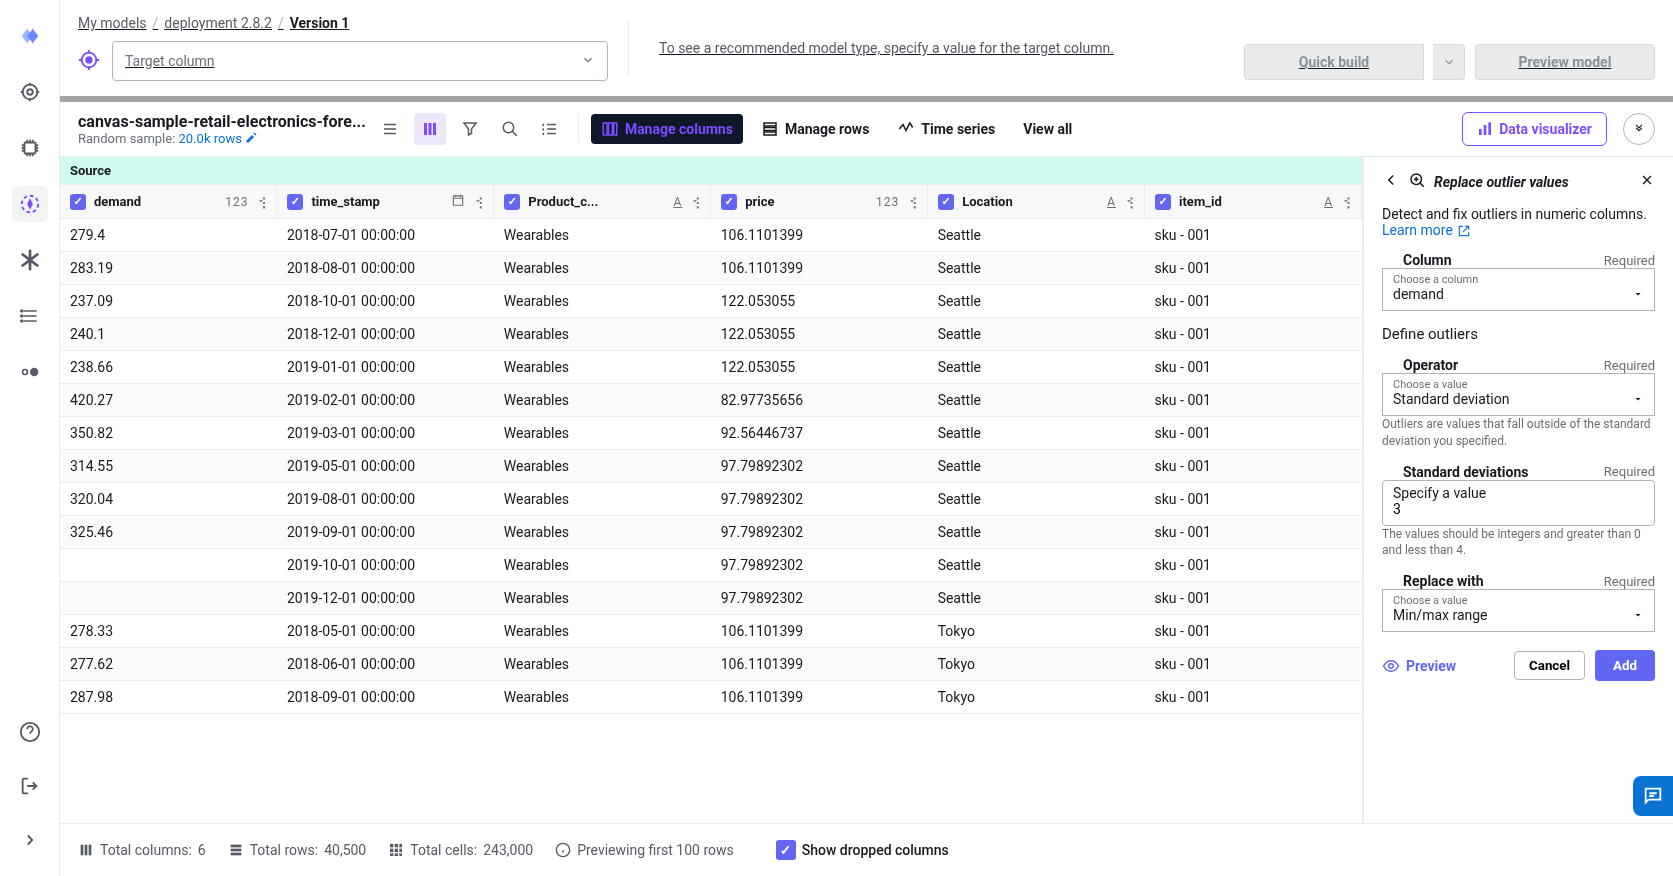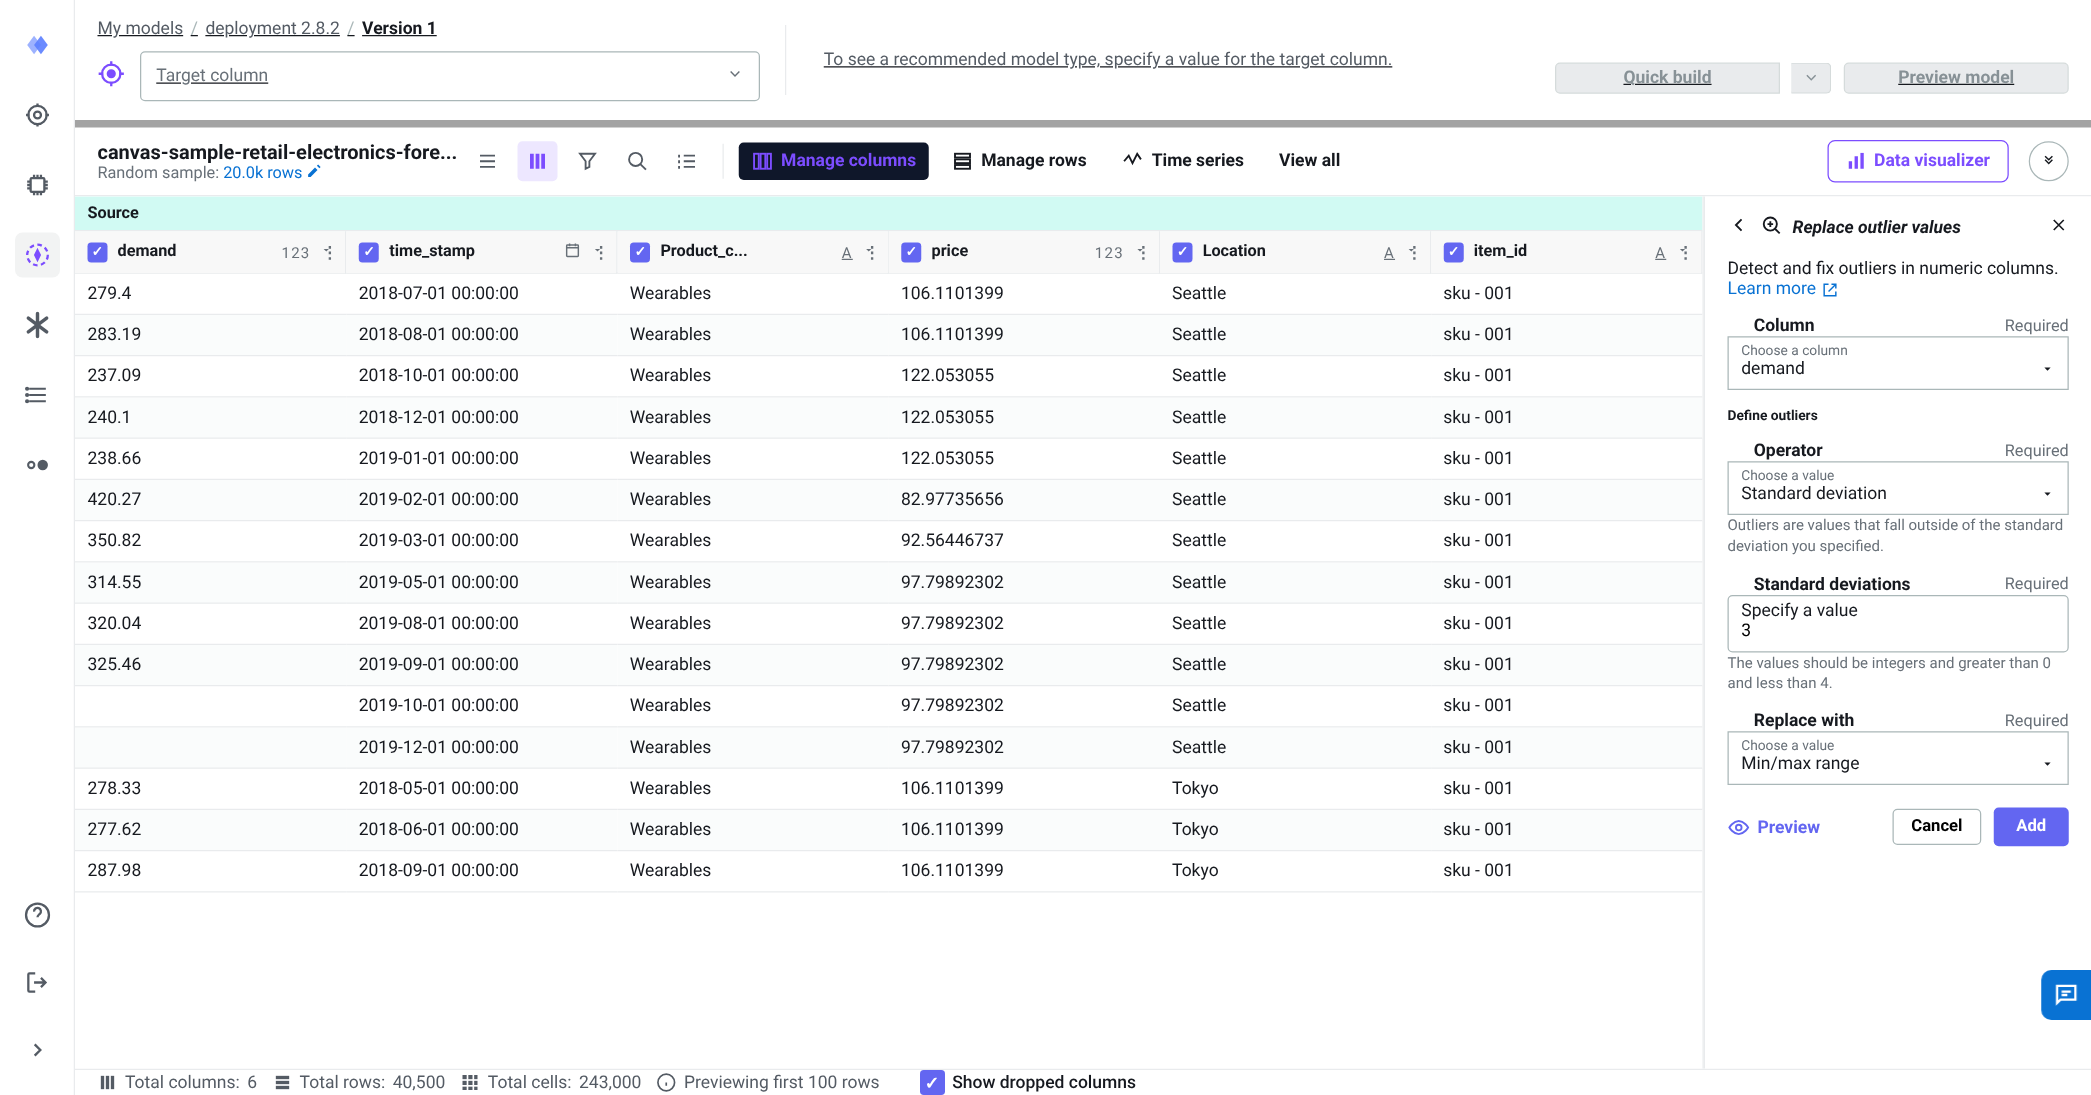--- a/index.html
+++ b/index.html
@@ -14,21 +14,21 @@
 .topbar { display: flex; align-items: center; border-bottom: 6px solid #a3a3a3; padding: 12px 18px; gap: 20px; height: 102px; text-decoration: underline; }
 .bc-wrap { flex: 0 0 530px; }
 .breadcrumb { font-size: 14px; color: #545b64; margin-bottom: 10px; }
 .breadcrumb .sep { margin: 0 6px; color: #aab7b8; }
 .breadcrumb .cur { font-weight: 700; color: #16191f; }
 .target-row { display: flex; align-items: center; gap: 12px; }
 .target-icon { color: #7c4dff; }
 .target-select { flex: 1; border: 1px solid #aab7b8; border-radius: 4px; padding: 8px 12px; color: #687078; display: flex; justify-content: space-between; align-items: center; cursor: pointer; height: 40px; }
 .topbar-mid { flex: 1; border-left: 1px solid #e9ebed; padding: 20px 30px; font-size: 14px; color: #545b64; }
 .topbar-right { display: flex; gap: 10px; align-items: center; padding-top: 28px; }
-.btn { border: 1px solid #aab7b8; border-radius: 4px; padding: 8px 18px; background: #fff; cursor: pointer; font-weight: 700; font-size: 14px; height: 25px; display: flex; align-items: center; justify-content: center; }
+.btn { border: 1px solid #aab7b8; border-radius: 4px; padding: 8px 18px; background: #fff; cursor: pointer; font-weight: 700; font-size: 14px; height: 36px; display: flex; align-items: center; justify-content: center; }
 .btn.disabled { background: #e9ebed; color: #879196; border-color: #d5dbdb; cursor: not-allowed; }
 .btn.wide { min-width: 180px; }
 .btn.split { width: 32px; padding: 0; border-left: none; border-radius: 0 4px 4px 0; margin-left: -1px;}
 .btn.qb { border-radius: 4px 0 0 4px; }
 .toolbar { display: flex; align-items: center; border-bottom: 1px solid #e9ebed; padding: 10px 18px; gap: 8px; }
 .tb-title { display: flex; flex-direction: column; min-width: 260px; }
 .tb-title .name { font-weight: 700; font-size: 16px; white-space: nowrap; overflow: hidden; text-overflow: ellipsis; max-width: 290px; }
 .tb-title .sub { font-size: 13px; color: #687078; }
 .tb-title .sub .link { color: #0972d3; cursor: pointer; }
 .tb-icon { width: 32px; height: 32px; display: flex; align-items: center; justify-content: center; border-radius: 4px; cursor: pointer; color: #545b64; }
@@ -44,40 +44,40 @@
 .src-header { background: #d1faf3; font-weight: 700; font-size: 13px; padding: 6px 10px; border-bottom: 1px solid #e9ebed; }
 table { width: 100%; border-collapse: collapse; table-layout: fixed; }
 th { background: #f8f8f8; font-weight: 700; font-size: 13px; text-align: left; padding: 8px 10px; border-bottom: 1px solid #e9ebed; border-right: 1px solid #e9ebed; position: relative; }
 th .hdr { display: flex; align-items: center; gap: 8px; }
 th .hdr .chk { width: 16px; height: 16px; background: #6366f1; border-radius: 3px; display: flex; align-items: center; justify-content: center; color: #fff; font-size: 11px; }
 th .hdr .badge { color: #687078; font-size: 12px; margin-left: auto; font-weight: 400; letter-spacing: 1px; }
 th .hdr .chev { color: #687078; cursor: pointer; }
 th .dots { position: absolute; right: 6px; top: 50%; transform: translateY(-50%); color: #687078; cursor: pointer; }
 td { padding: 8px 10px; border-bottom: 1px solid #e9ebed; font-size: 14px; color: #16191f; white-space: nowrap; overflow: hidden; text-overflow: ellipsis; }
 tr:nth-child(even) td { background: #fafcfc; }
-.statusbar { display: flex; align-items: center; border-top: 1px solid #e9ebed; padding: 0 18px; gap: 12px; font-size: 14px; color: #545b64; }
+.statusbar { display: flex; align-items: center; border-top: 1px solid #e9ebed; padding: 16px 18px; gap: 22px; font-size: 14px; color: #545b64; }
 .statusbar .item { display: flex; align-items: center; gap: 6px; }
 .statusbar .chk-lg { width: 20px; height: 20px; background: #6366f1; border-radius: 3px; display: flex; align-items: center; justify-content: center; color: #fff; font-weight: 700; }
 .panel { width: 310px; padding: 14px 18px; display: flex; flex-direction: column; gap: 14px; border-left: 1px solid #e9ebed; }
 .panel-hdr { display: flex; align-items: center; gap: 8px; }
 .panel-hdr .title { font-weight: 700; font-size: 14px; flex: 1; font-style: italic; }
 .panel-hdr .close { cursor: pointer; }
 .panel-desc { font-size: 14px; color: #16191f; }
 .panel-link { color: #0972d3; cursor: pointer; display: inline-flex; align-items: flex-end; gap: 4px; }
 .field-row { display: flex; justify-content: space-between; align-items: center; }
 .field-label { font-weight: 700; font-size: 14px; margin-left: 21px; }
 .req { font-size: 13px; color: #687078; }
 .select-box { border: 1px solid #aab7b8; border-radius: 0; padding: 4px 10px 8px; cursor: pointer; position: relative; }
 .select-box .mini { font-size: 11px; color: #687078; }
 .select-box .val-row { display: flex; justify-content: space-between; align-items: center; }
 .select-box .val { font-size: 14px; }
 .help-txt { font-size: 12px; color: #687078; line-height: 1.4; }
 .input-box { border: 1px solid #aab7b8; border-radius: 4px; padding: 4px 10px 8px; }
 .input-box .inp { border: none; outline: none; font-size: 14px; width: 100%; background: transparent; }
-.section-hdr { font-weight: 700; font-size: 11px; }
+.section-hdr { font-weight: 400; font-size: 15px; }
 .panel-footer { display: flex; justify-content: flex-end; gap: 10px; align-items: center; margin-top: 4px;}
 .btn-outline { border: 1px solid #aab7b8; border-radius: 4px; padding: 6px 14px; background: #fff; font-weight: 700; cursor: pointer; }
 .btn-primary { background: #6366f1; color: #fff; border: none; border-radius: 4px; padding: 8px 18px; font-weight: 700; cursor: pointer; }
 .preview-inline { color: #6366f1; font-weight: 700; display: flex; align-items: center; gap: 6px; cursor: pointer; margin-right: auto; }
 .chat-fab { position: fixed; right: 0; bottom: 60px; width: 40px; height: 40px; background: #0972d3; border-radius: 8px 0 0 8px; display: flex; align-items: center; justify-content: center; color: #fff; cursor: pointer; }
 svg { flex-shrink: 0; }
 </style>
 </head>
 <body>
 

